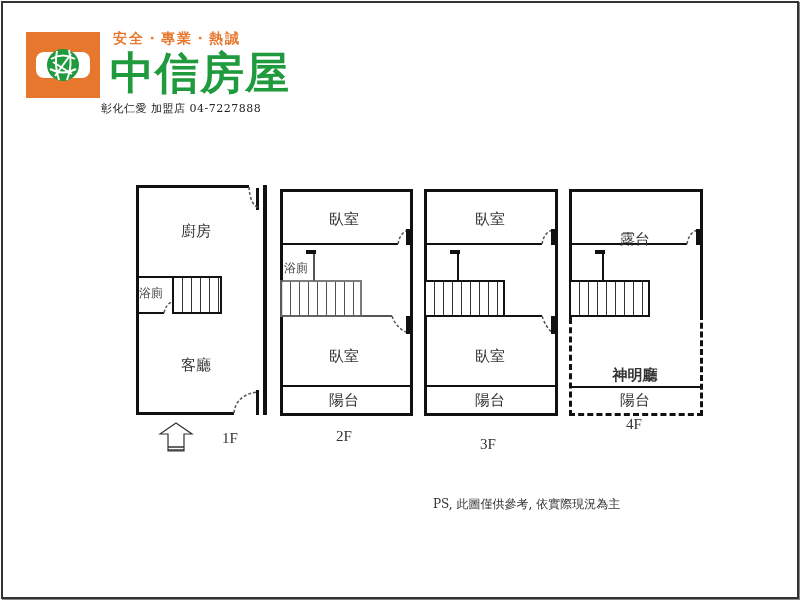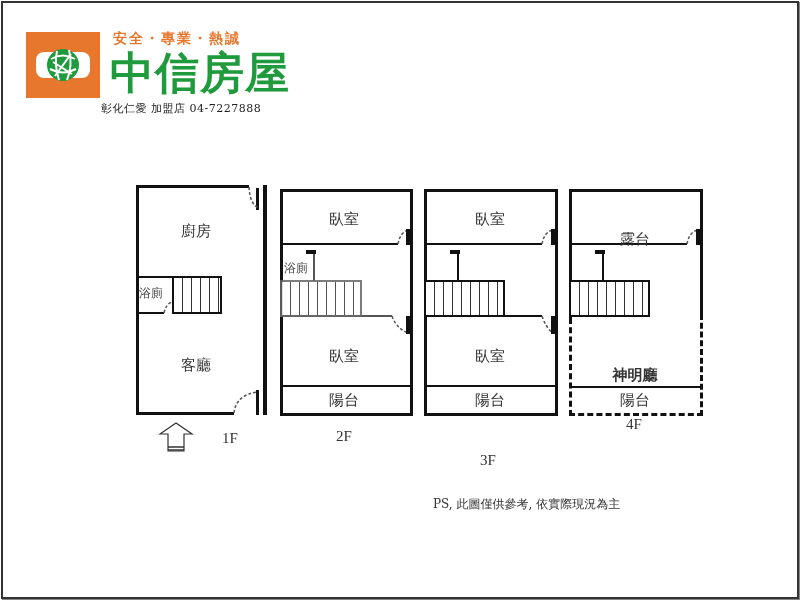--- a/index.html
+++ b/index.html
@@ -86,21 +86,21 @@
   <div class="wall" style="left:555px;top:189px;width:3px;height:227px;"></div>
   <div class="wall" style="left:424px;top:413px;width:134px;height:3px;"></div>
   <div class="wall" style="left:424px;top:243px;width:118px;height:2px;"></div>
   <div class="wall" style="left:424px;top:315px;width:118px;height:2px;"></div>
   <div class="wall" style="left:424px;top:385px;width:134px;height:2px;"></div>
   <div class="wall" style="left:457px;top:253px;width:2px;height:28px;"></div>
   <div class="stairs" style="left:424px;top:280px;width:81px;height:37px;"></div>
   <div class="room-label" style="left:490px;top:210px;">臥室</div>
   <div class="room-label" style="left:490px;top:347px;">臥室</div>
   <div class="room-label" style="left:490px;top:391px;">陽台</div>
-  <div class="floor-label" style="left:488px;top:452px;">3F</div>
+  <div class="floor-label" style="left:488px;top:436px;">3F</div>
 </div>
 
 <div>
   <div class="wall" style="left:569px;top:189px;width:3px;height:130px;"></div>
   <div class="wall" style="left:569px;top:189px;width:134px;height:3px;"></div>
   <div class="wall" style="left:700px;top:189px;width:3px;height:125px;"></div>
   <div class="wall" style="left:569px;top:243px;width:118px;height:2px;"></div>
   <div class="wall" style="left:572px;top:386px;width:128px;height:2px;"></div>
   <div class="wall" style="left:602px;top:253px;width:2px;height:28px;"></div>
   <div class="dwall" style="left:569px;top:318px;width:0;height:98px;border-left:3px dashed #111;"></div>

